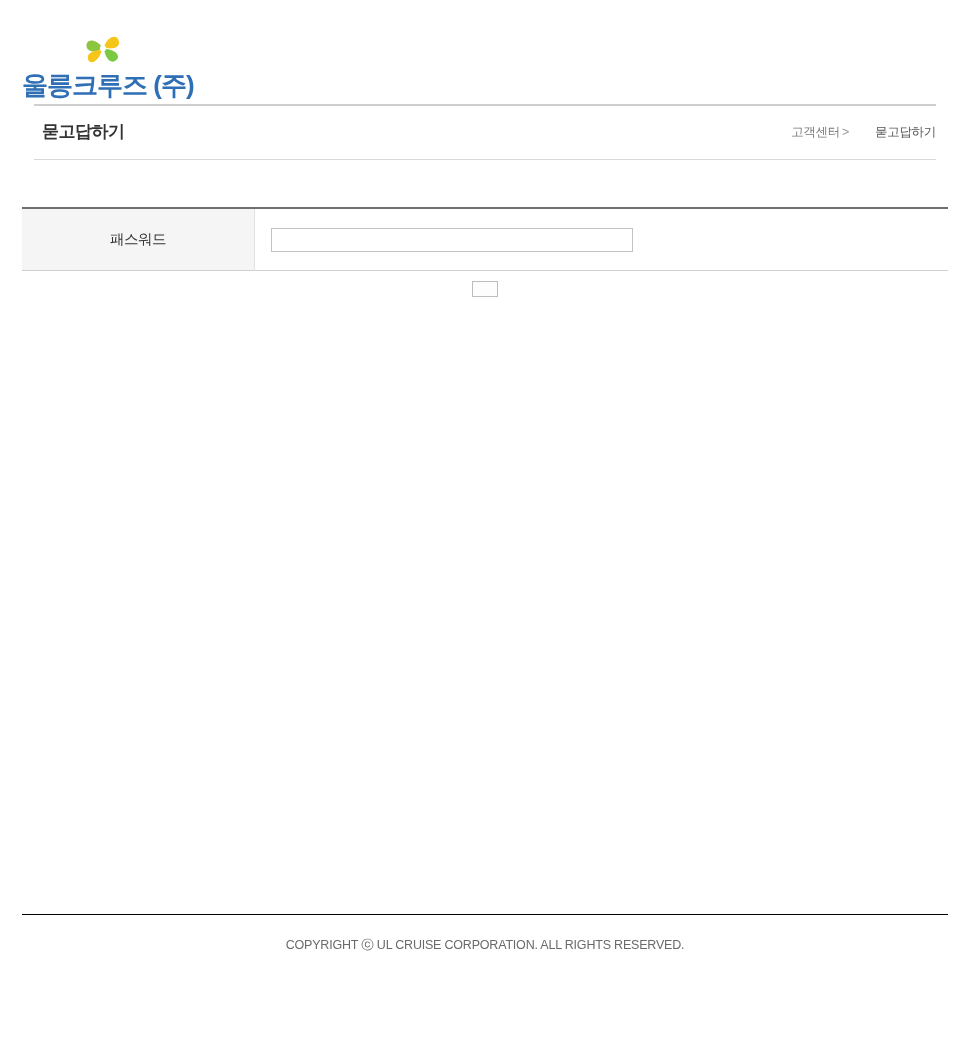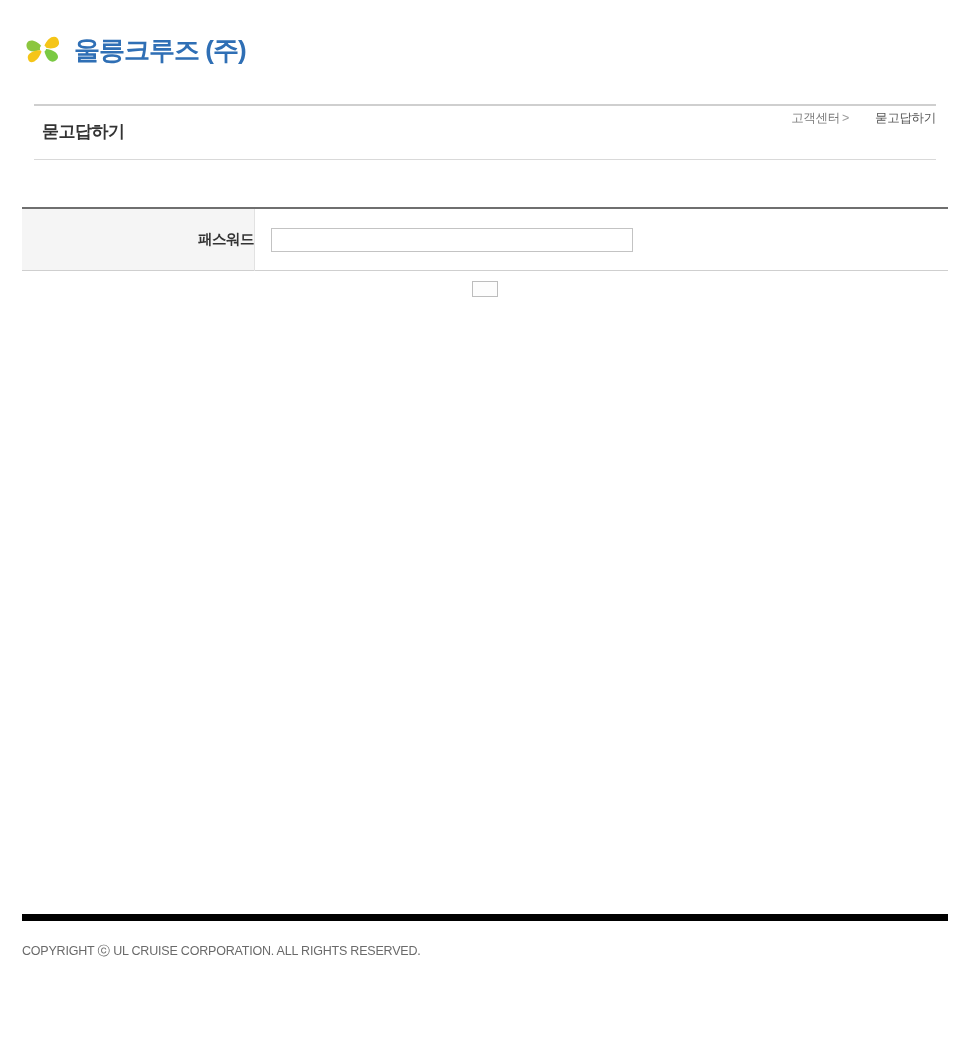--- a/index.html
+++ b/index.html
@@ -25,20 +25,21 @@
   .header {
     height: 104px;
     position: relative;
   }
   .logo-wrap {
     position: absolute;
     left: 22px;
     top: 28px;
     display: flex;
     align-items: center;
+    flex-direction: column;
   }
   .logo-mark {
     width: 44px;
     height: 44px;
     margin-right: 8px;
     flex: 0 0 auto;
   }
   .logo-text {
     font-size: 26px;
     font-weight: bold;
@@ -63,21 +64,21 @@
     left: 8px;
     top: 14px;
     font-size: 17px;
     font-weight: bold;
     color: #333333;
     letter-spacing: -0.5px;
   }
   .breadcrumb {
     position: absolute;
     right: 0px;
-    top: 4px;
+    top: 18px;
     font-size: 12.5px;
     color: #7a7a7a;
     letter-spacing: -0.3px;
     white-space: nowrap;
   }
   .breadcrumb .crumb-sep {
     margin: 0 2px 0 2px;
     color: #9a9a9a;
   }
   .breadcrumb .crumb-current {
@@ -95,23 +96,23 @@
     border-collapse: collapse;
     border-top: 2px solid #6f6f6f;
     border-bottom: 1px solid #cfcfcf;
     table-layout: fixed;
   }
   .form-table th {
     width: 232px;
     background: #f5f5f5;
     border-right: 1px solid #e2e2e2;
     font-size: 14.5px;
-    font-weight: bold;
-    color: #333333;
-    text-align: right;
+    font-weight: normal;
+    color: #333333;
+    text-align: center;
     padding: 21px 0;
     letter-spacing: -0.5px;
   }
   .form-table td {
     padding: 16px 0 16px 16px;
     background: #ffffff;
   }
   .pw-input {
     width: 352px;
     height: 22px;
@@ -141,23 +142,23 @@
     padding: 0 4px;
     cursor: pointer;
   }
 
   
   .footer {
     position: absolute;
     left: 22px;
     right: 22px;
     top: 914px;
-    border-top: 7px solid #000000;
+    border-top: 1px solid #000000;
     padding-top: 22px;
-    text-align: left;
+    text-align: center;
   }
   .copyright {
     font-size: 12.5px;
     color: #6a6a6a;
     letter-spacing: -0.2px;
   }
 </style>
 </head>
 <body>
 

